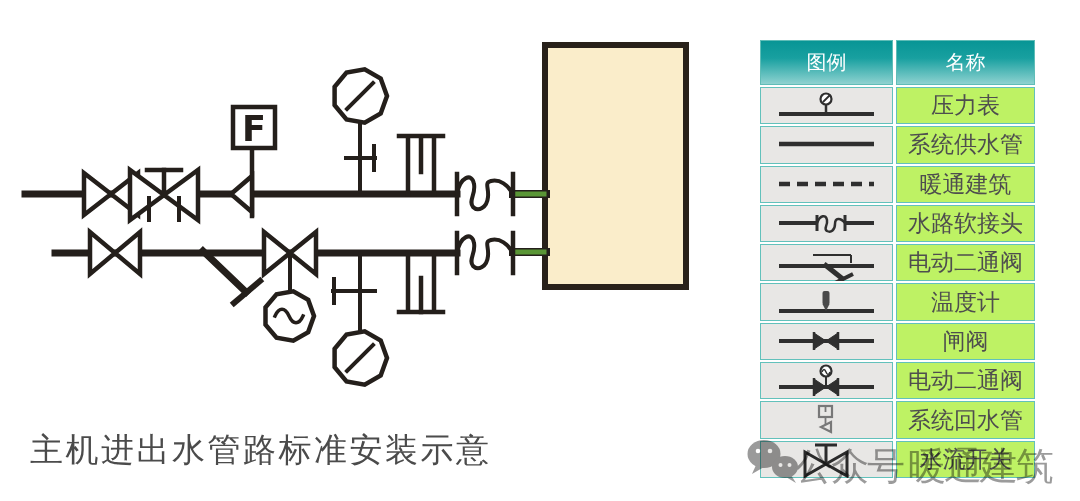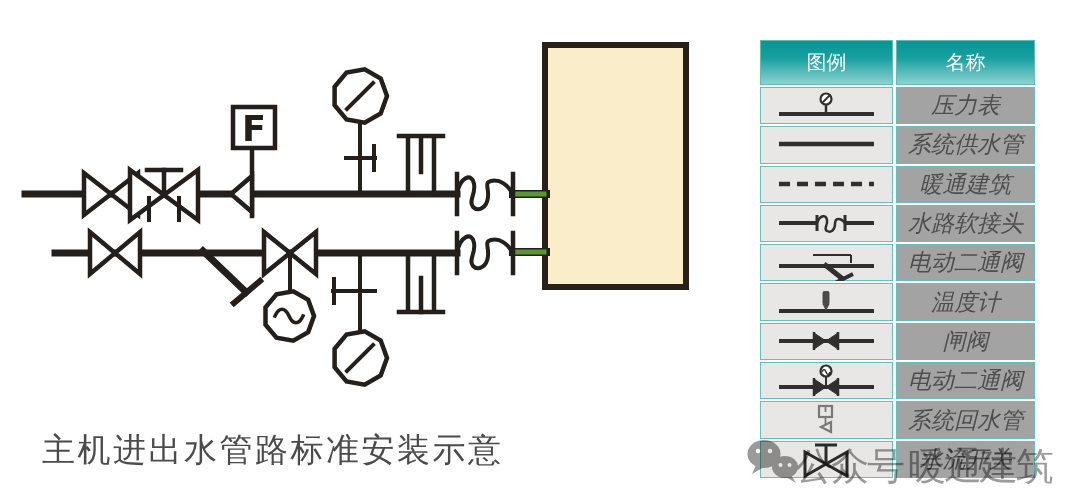--- a/index.html
+++ b/index.html
@@ -1,33 +1,33 @@
 <!DOCTYPE html>
 <html><head>
 <meta charset="utf-8">
 <style>
   html,body{margin:0;padding:0;background:#fff;}
   .stage{position:relative;width:1080px;height:501px;background:#ffffff;overflow:hidden;
          font-family:"DejaVu Sans",sans-serif;}
   .diagram-svg{position:absolute;left:0;top:0;}
   .caption{position:absolute;left:30px;top:428px;font-size:33px;letter-spacing:2.5px;
-           color:#4b4b4b;white-space:nowrap;margin-left:12px;}
+           color:#4b4b4b;white-space:nowrap;}
   
   .legend{position:absolute;left:760px;top:40px;width:236px;
           display:grid;grid-template-columns:133px 139px;
           grid-template-rows:45px repeat(10,37.3px);
           column-gap:3px;row-gap:2px;background:#ffffff;}
   .legend .hdr{background:linear-gradient(180deg,#089595 0%,#18a0a0 40%,#8ed2d0 100%);
                color:#ffffff;font-size:20px;display:flex;align-items:center;justify-content:center;
                border:1.5px solid #5fbdb7;}
   .legend .symcell{background:#e8e7e5;border:1.5px solid #62c1bb;
                    display:flex;align-items:center;justify-content:center;}
-  .legend .namecell{background:#a3a3a3;border:1.5px solid #62c1bb;color:#4e4e4e;
+  .legend .namecell{background:#bef264;border:1.5px solid #62c1bb;color:#4e4e4e;
                     font-size:23px;display:flex;align-items:center;justify-content:center;
-                    white-space:nowrap;font-style:italic;}
+                    white-space:nowrap;}
   .symcell svg{width:131px;height:37px;display:block;}
   
   .watermark{position:absolute;left:0;top:0;width:1080px;height:501px;pointer-events:none;
              mix-blend-mode:multiply;z-index:9;}
   .wm-text{position:absolute;top:441px;font-size:38px;letter-spacing:-2px;color:#9b9b9b;
            white-space:nowrap;}
   .wm-a{left:795px;} .wm-b{left:908px;}
   .wm-icon{position:absolute;left:746px;top:438px;}
 </style>
 </head>

